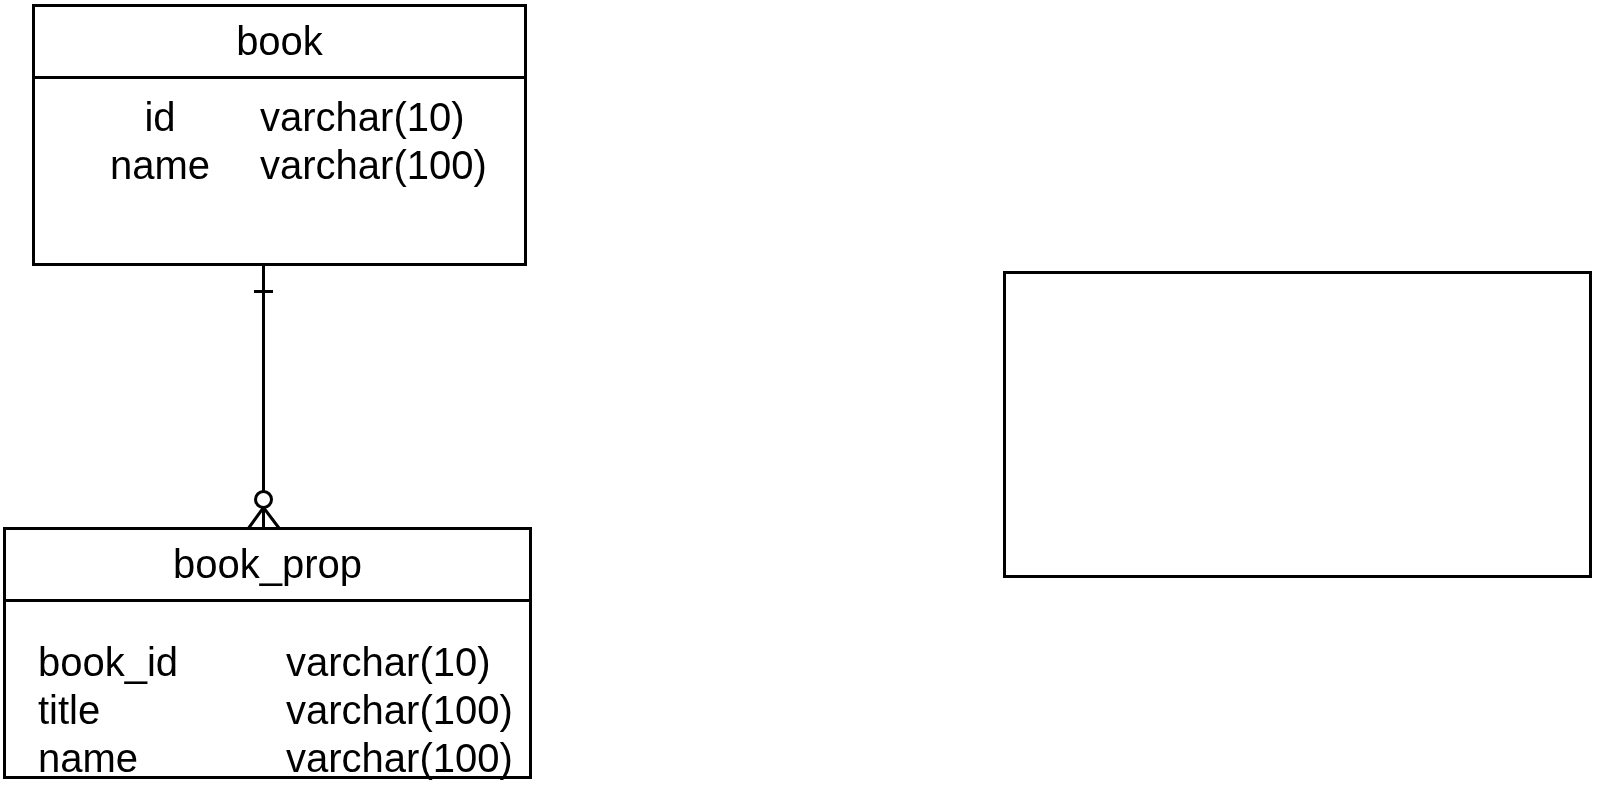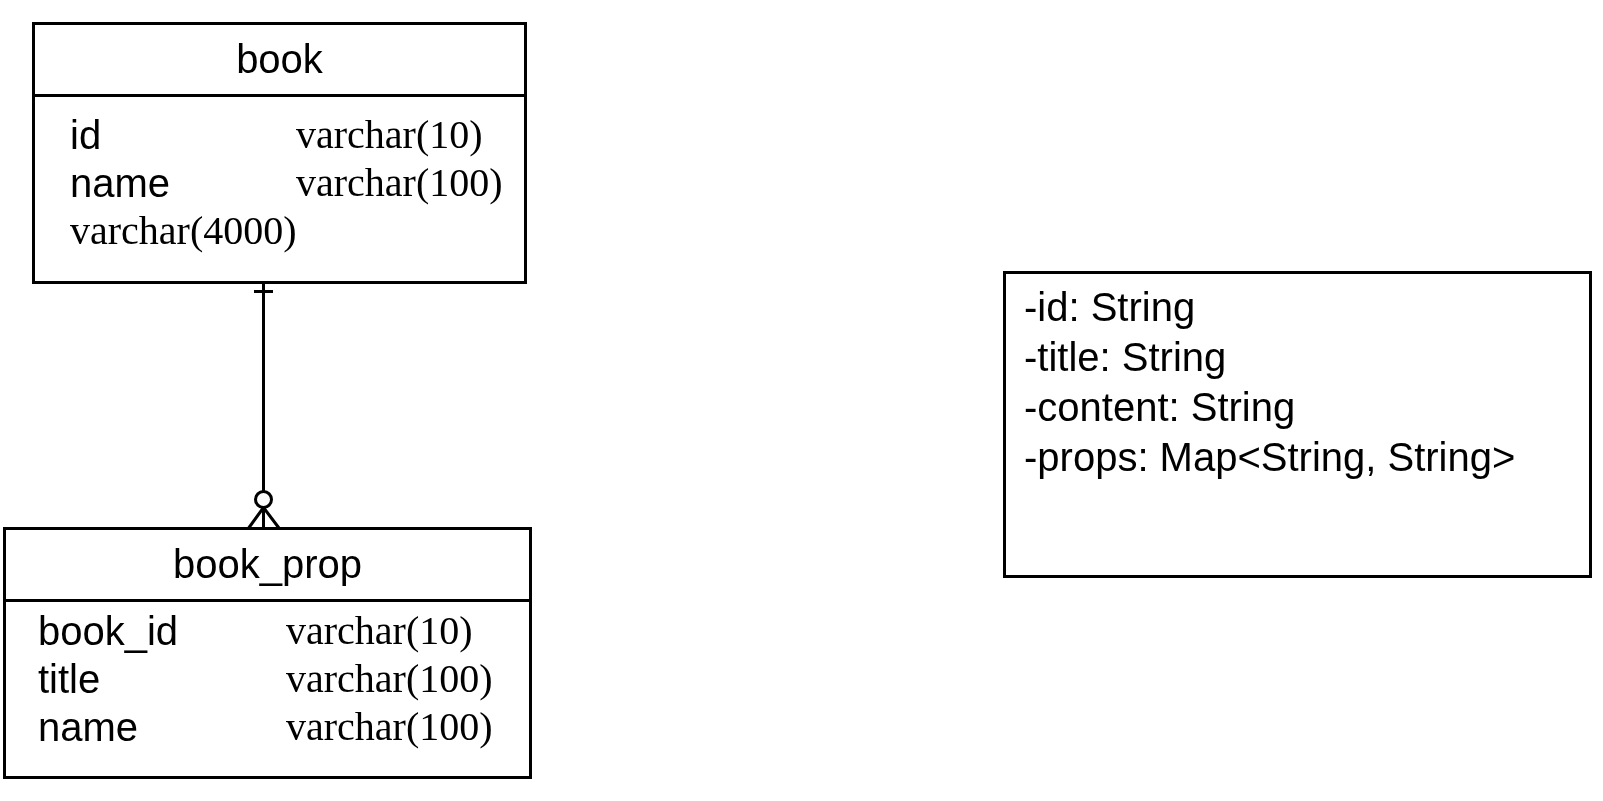--- a/index.html
+++ b/index.html
@@ -34,31 +34,31 @@
   .entity-body {
     box-sizing: border-box;
   }
   .attr-row {
     display: flex;
     font-size: 40px;
     line-height: 48px;
     white-space: nowrap;
   }
   .attr-name { display: inline-block; }
-  .attr-type { display: inline-block; font-family: Liberation Serif, serif; }
+  .attr-type { display: inline-block; }
 
   
   #ent-book .entity-header { height: 72px; }
   #ent-book .entity-body { padding-top: 14px; }
-  #ent-book .attr-row { padding-left: 35px; gap: 26px; }
+  #ent-book .attr-row { padding-left: 25px; }
   #ent-book .attr-name { width: 200px; }
 
   
   #ent-book-prop .entity-header { height: 72px; }
-  #ent-book-prop .entity-body { padding-top: 5px; }
+  #ent-book-prop .entity-body { padding-top: 36px; }
   #ent-book-prop .attr-row { padding-left: 32px; }
   #ent-book-prop .attr-name { width: 248px; }
 
   
   #ent-book-info .entity-header { height: 74px; }
   #ent-book-info .entity-body { padding-top: 8px; }
   #ent-book-info .attr-row { padding-left: 18px; line-height: 50px; }
 
   #connector-svg {
     position: absolute;
@@ -72,35 +72,34 @@
 
 <div id="canvas">
 
   <svg id="connector-svg" width="1603" height="801" viewBox="0 0 1603 801">
     <line x1="263.5" y1="266" x2="263.5" y2="491.5" stroke="#000000" stroke-width="3"></line>
     <line x1="254" y1="291.5" x2="273" y2="291.5" stroke="#000000" stroke-width="3"></line>
     <circle cx="263.5" cy="499.5" r="8" fill="none" stroke="#000000" stroke-width="3"></circle>
     <path d="M263.5 507.5 L240 540 M263.5 507.5 L263.5 540 M263.5 507.5 L288 540" fill="none" stroke="#000000" stroke-width="3"></path>
   </svg>
 
-  <div class="entity" id="ent-book" style="left:32px; top:22px; width:495px; height:262px;">
+  <div class="entity" id="ent-book" style="left:32px; top:4px; width:495px; height:262px;text-align:center;">
     <div class="entity-header">
       <span>book</span>
     </div>
     <div class="entity-body">
       <div class="attr-row">
         <span class="attr-name">id</span>
         <span class="attr-type">varchar(10)</span>
       </div>
       <div class="attr-row">
         <span class="attr-name">name</span>
         <span class="attr-type">varchar(100)</span>
       </div>
       <div class="attr-row">
-        <span class="attr-type">varchar(4000)</span>
       </div>
     </div>
   </div>
 
   <div class="entity" id="ent-book-prop" style="left:3px; top:527px; width:529px; height:252px;">
     <div class="entity-header">
       <span>book_prop</span>
     </div>
     <div class="entity-body">
       <div class="attr-row">
@@ -112,29 +111,15 @@
         <span class="attr-type">varchar(100)</span>
       </div>
       <div class="attr-row">
         <span class="attr-name">name</span>
         <span class="attr-type">varchar(100)</span>
       </div>
     </div>
   </div>
 
   <div class="entity" id="ent-book-info" style="left:1003px; top:271px; width:589px; height:307px;">
-    <div class="entity-body">
-      <div class="attr-row">
-        <span>-id: String</span>
-      </div>
-      <div class="attr-row">
-        <span>-title: String</span>
-      </div>
-      <div class="attr-row">
-        <span>-content: String</span>
-      </div>
-      <div class="attr-row">
-        <span>-props: Map&lt;String, String&gt;</span>
-      </div>
-    </div>
   </div>
 
 </div>
 
 </body></html>

